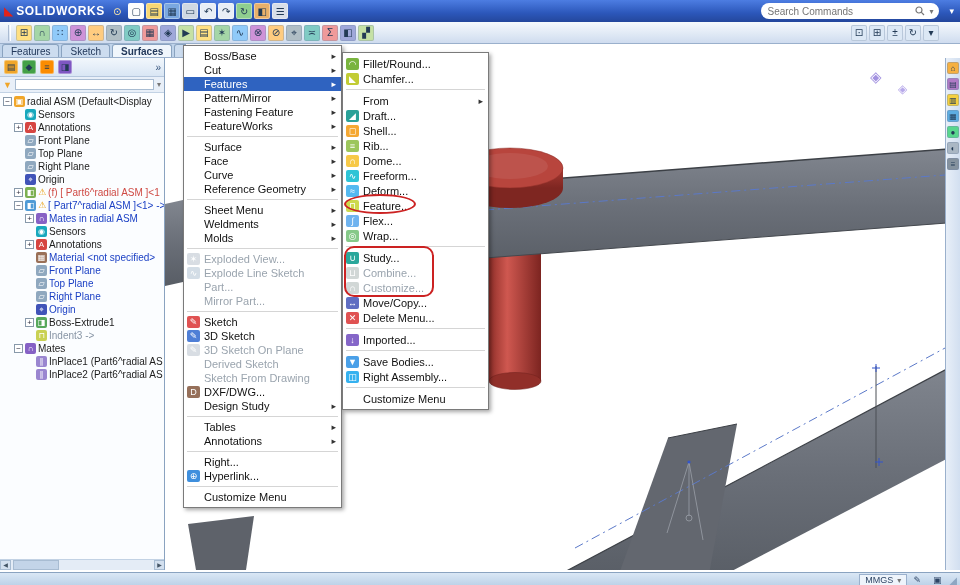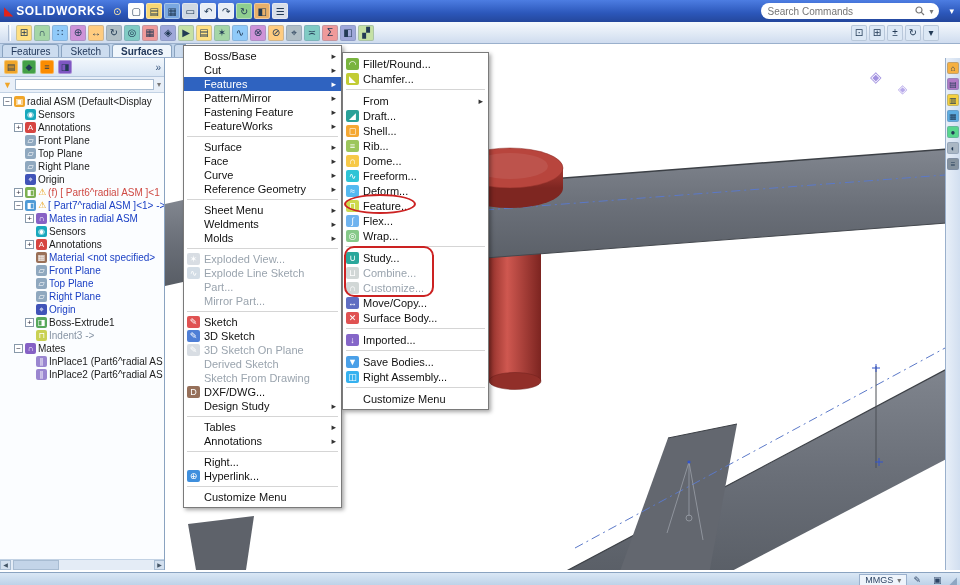--- a/index.html
+++ b/index.html
@@ -596,21 +596,21 @@
       <div class="mrow dis">
         <span class="mic" style="background: rgb(154, 167, 166);">∩</span>
         <span class="mlabel">Customize...</span>
       </div>
       <div class="mrow">
         <span class="mic" style="background: rgb(95, 109, 194);">↔</span>
         <span class="mlabel">Move/Copy...</span>
       </div>
       <div class="mrow">
         <span class="mic" style="background: rgb(224, 82, 82);">✕</span>
-        <span class="mlabel">Surface Body...</span>
+        <span class="mlabel">Delete Menu...</span>
       </div>
       <div class="msep"></div>
       <div class="mrow">
         <span class="mic" style="background: rgb(133, 102, 200);">↓</span>
         <span class="mlabel">Imported...</span>
       </div>
       <div class="msep"></div>
       <div class="mrow">
         <span class="mic" style="background: rgb(74, 160, 232);">▼</span>
         <span class="mlabel">Save Bodies...</span>

